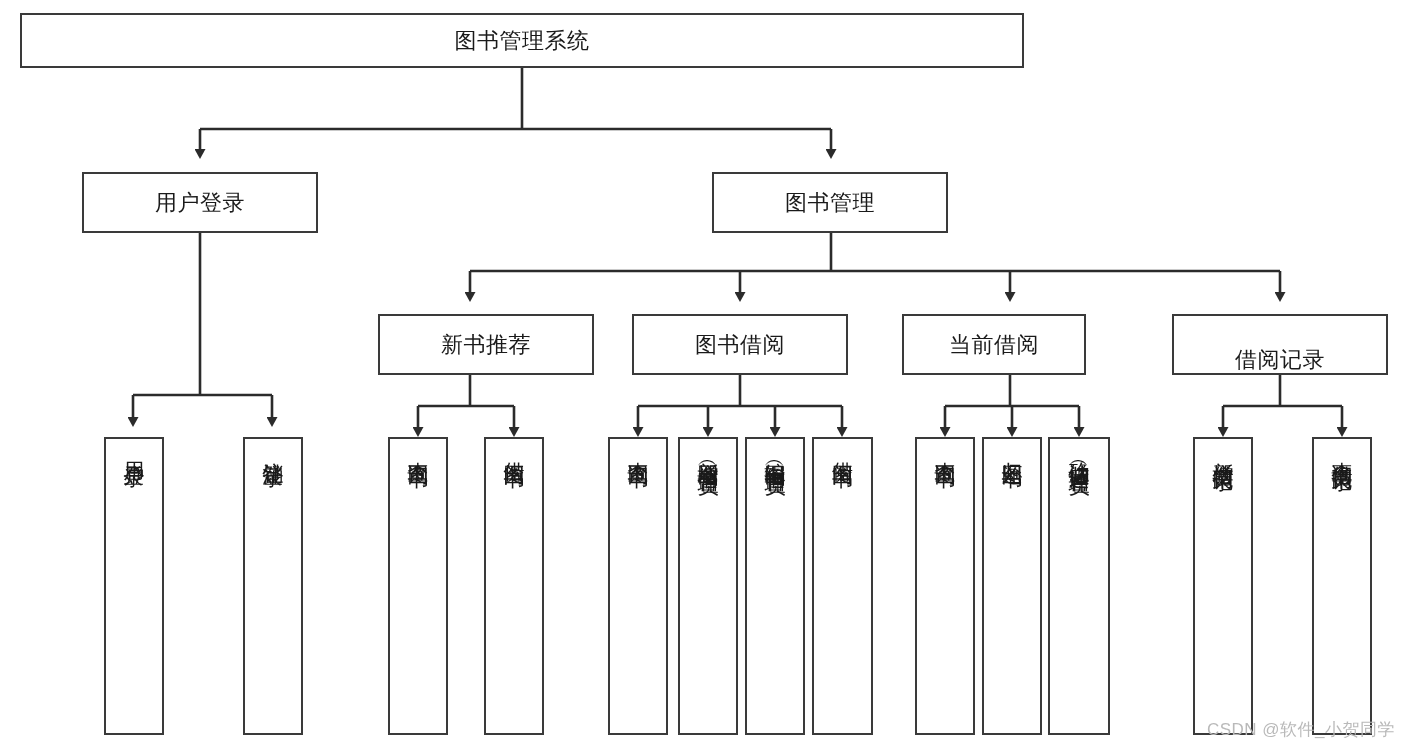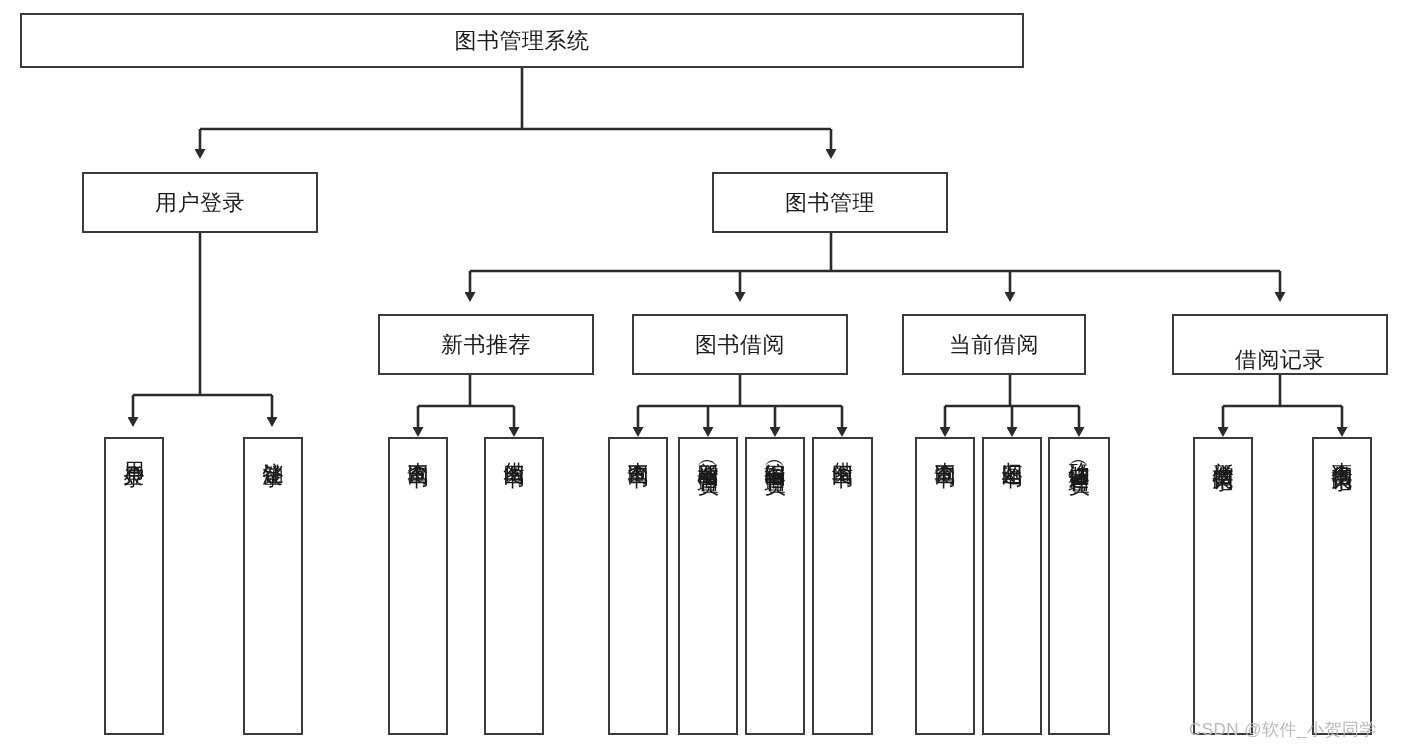--- a/index.html
+++ b/index.html
@@ -54,21 +54,21 @@
   .node.vert .label {
     writing-mode: vertical-rl;
     text-orientation: upright;
     font-size: 21px;
     line-height: 1.05;
     letter-spacing: 2px;
     white-space: nowrap;
   }
   #watermark {
     position: absolute;
-    right: 28px;
+    right: 10px;
     bottom: 6px;
     font-size: 17px;
     color: #b9b9b9;
     letter-spacing: 0.5px;
     z-index: 5;
     white-space: nowrap;
     font-family: "Liberation Sans", "DejaVu Sans", sans-serif;
   }
 </style>
 </head>

